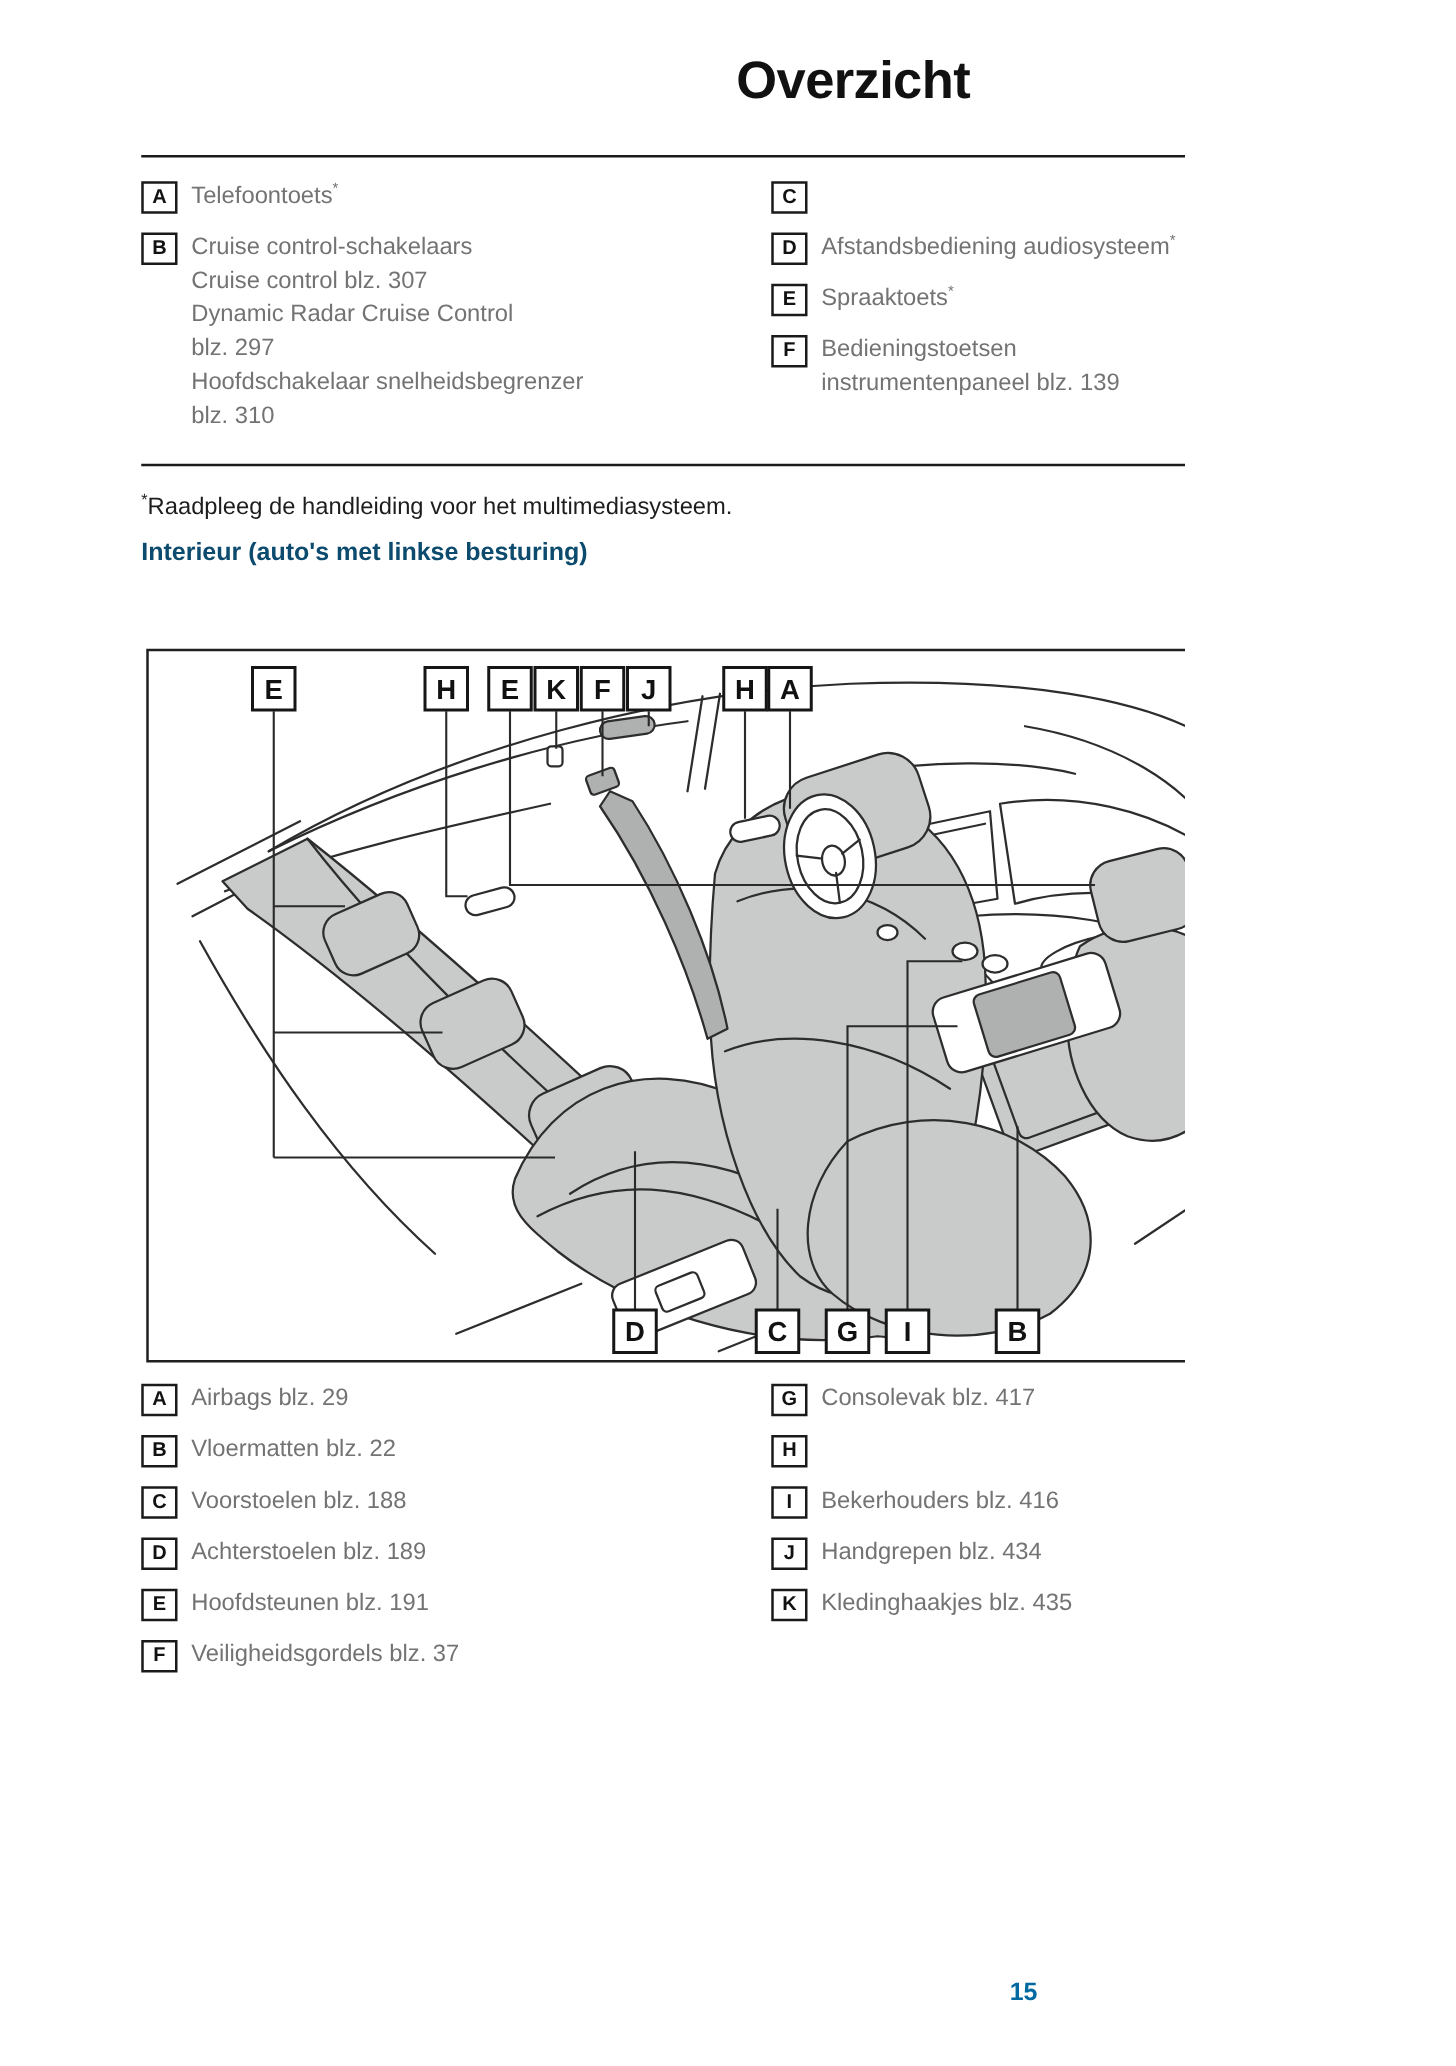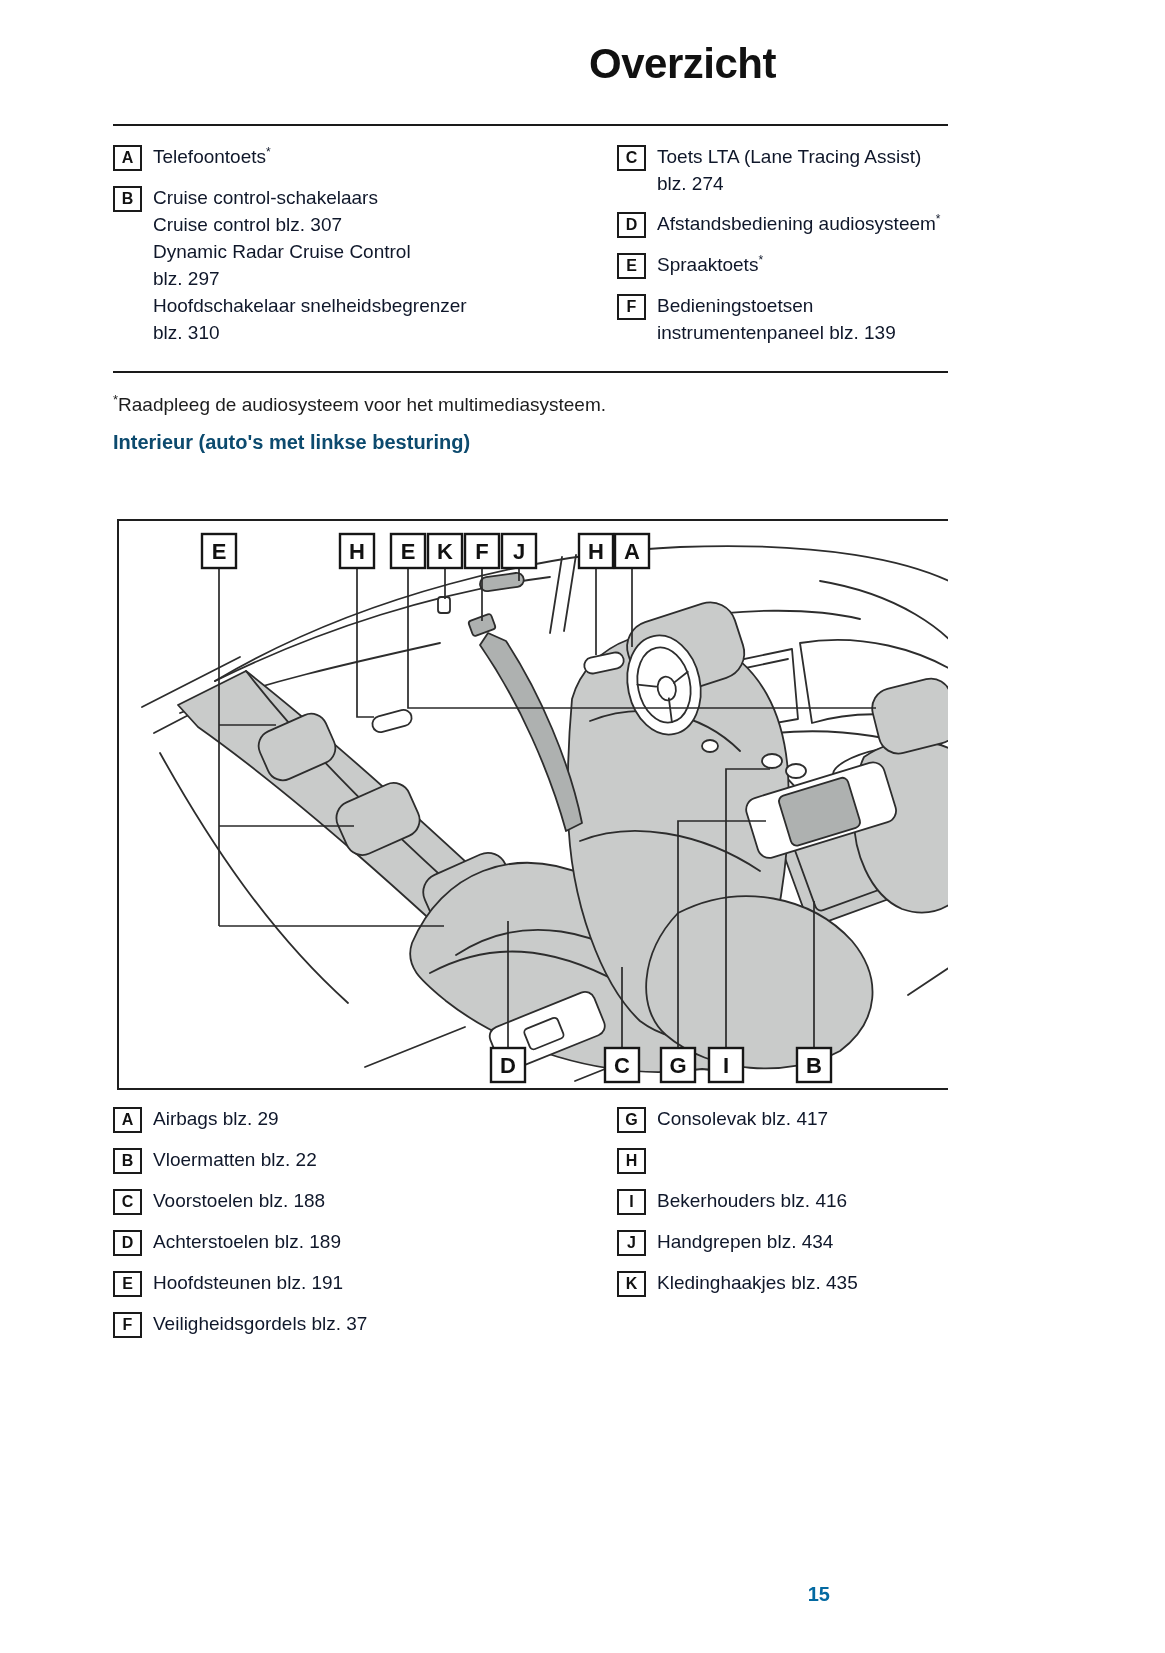--- a/index.html
+++ b/index.html
@@ -20,21 +20,21 @@
   .legend-top { top:143px; }
   .legend-bottom { top:1105px; }
   .col-l { width:504px; }
   .col-r { flex:1; }
   .lrow { display:flex; align-items:flex-start; margin-bottom:13px; }
   .keybox {
     flex:0 0 auto; width:29px; height:26px; border:2px solid #1a1a1a; background:#fff;
     display:flex; align-items:center; justify-content:center;
     font-size:16px; font-weight:bold; margin-right:11px; margin-top:2px; color:#111;
   }
-  .ltext { font-size:19px; line-height:27px; color:#0f172a; }
+  .ltext { font-size:19px; line-height:27px; color:#737373; }
   .ltext sup { font-size:12px; vertical-align:super; line-height:0; }
 
   .footnote { position:absolute; left:113px; top:392px; font-size:19px; color:#1d1d1d; }
   .footnote sup { font-size:13px; vertical-align:super; }
   .section-heading { position:absolute; left:113px; top:431px; font-size:20px; font-weight:bold; color:#0c4a6e; }
 
   .figure {
     position:absolute; left:117px; top:519px; width:877px; height:571px;
     border:2px solid #1f1f1f; background:#fff;
   }
@@ -78,24 +78,20 @@
           <div>Dynamic Radar Cruise Control</div>
           <div>blz. 297</div>
           <div>Hoofdschakelaar snelheidsbegrenzer</div>
           <div>blz. 310</div>
         </div>
       </div>
     </div>
     <div class="col-r">
       <div class="lrow">
         <span class="keybox">C</span>
-        <div class="ltext">
-          <div>Toets LTA (Lane Tracing Assist)</div>
-          <div>blz. 274</div>
-        </div>
       </div>
       <div class="lrow">
         <span class="keybox">D</span>
         <div class="ltext">
           <div><span>Afstandsbediening audiosysteem</span><sup>*</sup></div>
         </div>
       </div>
       <div class="lrow">
         <span class="keybox">E</span>
         <div class="ltext">
@@ -107,21 +103,21 @@
         <div class="ltext">
           <div>Bedieningstoetsen</div>
           <div>instrumentenpaneel blz. 139</div>
         </div>
       </div>
     </div>
   </div>
 
   <div class="rule rule2"></div>
 
-  <div class="footnote"><sup>*</sup><span>Raadpleeg de audiosysteem voor het multimediasysteem.</span></div>
+  <div class="footnote"><sup>*</sup><span>Raadpleeg de handleiding voor het multimediasysteem.</span></div>
   <div class="section-heading">Interieur (auto's met linkse besturing)</div>
 
   <div class="figure">
     <svg viewBox="0 0 871 567">
 
       <g>
         <path class="ln" d="M22 186 L120 136 M34 212 L130 162"></path>
         <path class="ln" d="M95 160 C240 74 420 32 560 26 C690 21 798 36 854 74"></path>
         <path class="ln" d="M95 160 C200 108 320 70 430 56"></path>
         <path class="ln" d="M700 60 C772 72 830 106 856 152"></path>

